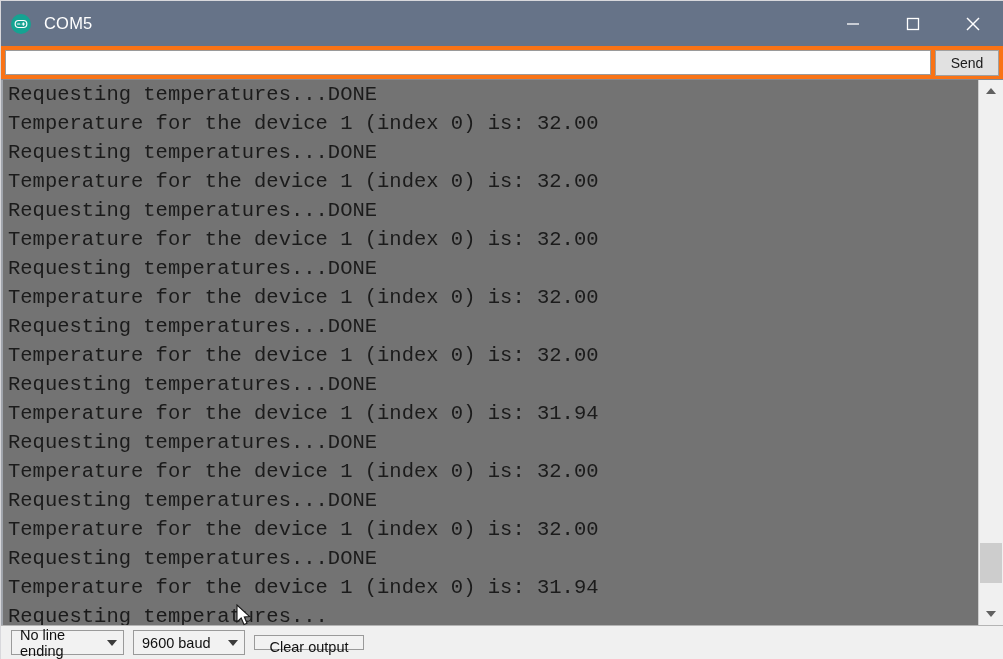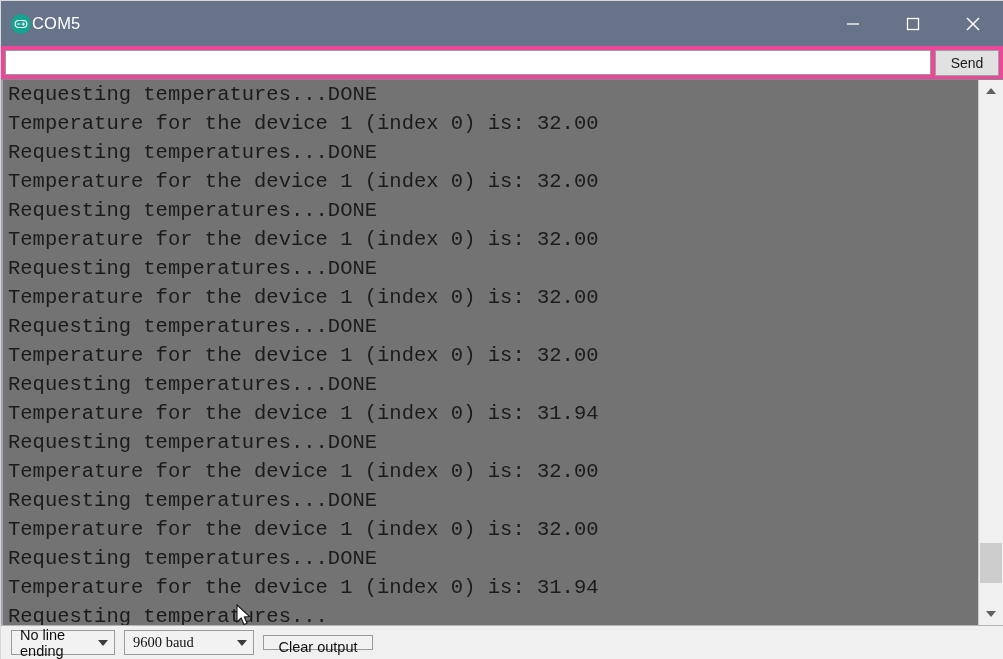--- a/index.html
+++ b/index.html
@@ -30,21 +30,21 @@
     display: flex;
     align-items: center;
     flex: 0 0 45px;
     position: relative;
     user-select: none;
   }
   .title-left {
     display: flex;
     align-items: center;
     padding-left: 10px;
-    gap: 1px;
+    gap: 13px;
   }
   .app-logo {
     width: 20px;
     height: 20px;
     border-radius: 50%;
     background: #15a392;
     display: flex;
     align-items: center;
     justify-content: center;
     flex: 0 0 20px;
@@ -70,21 +70,21 @@
     align-items: center;
     justify-content: center;
     cursor: default;
   }
   .win-btn svg { display: block; }
 
   
   .sendrow {
     flex: 0 0 33px;
     height: 33px;
-    background: #ec4899;
+    background: #f97316;
     display: flex;
     align-items: center;
     padding: 0 4px;
     gap: 4px;
   }
   .cmd-input {
     flex: 1 1 auto;
     height: 25px;
     background: #ffffff;
     border: 1px solid #9a9a9a;
@@ -238,22 +238,22 @@
     border: 1px solid #9a9a9a;
     display: flex;
     align-items: center;
     justify-content: space-between;
     padding: 0 6px 0 8px;
     font-size: 14.5px;
     color: #101010;
     cursor: default;
     gap: 9px;
   }
-  .sel-lineend { width: 104px; }
-  .sel-baud { width: 130px; font-family: Liberation Serif, serif; }
+  .sel-lineend { width: 113px; }
+  .sel-baud { width: 112px; }
   .caret {
     width: 0; height: 0;
     border-left: 5px solid transparent;
     border-right: 5px solid transparent;
     border-top: 6px solid #3b3b3b;
     flex: 0 0 auto;
   }
   .clear-btn {
     width: 110px;
     height: 15px;

